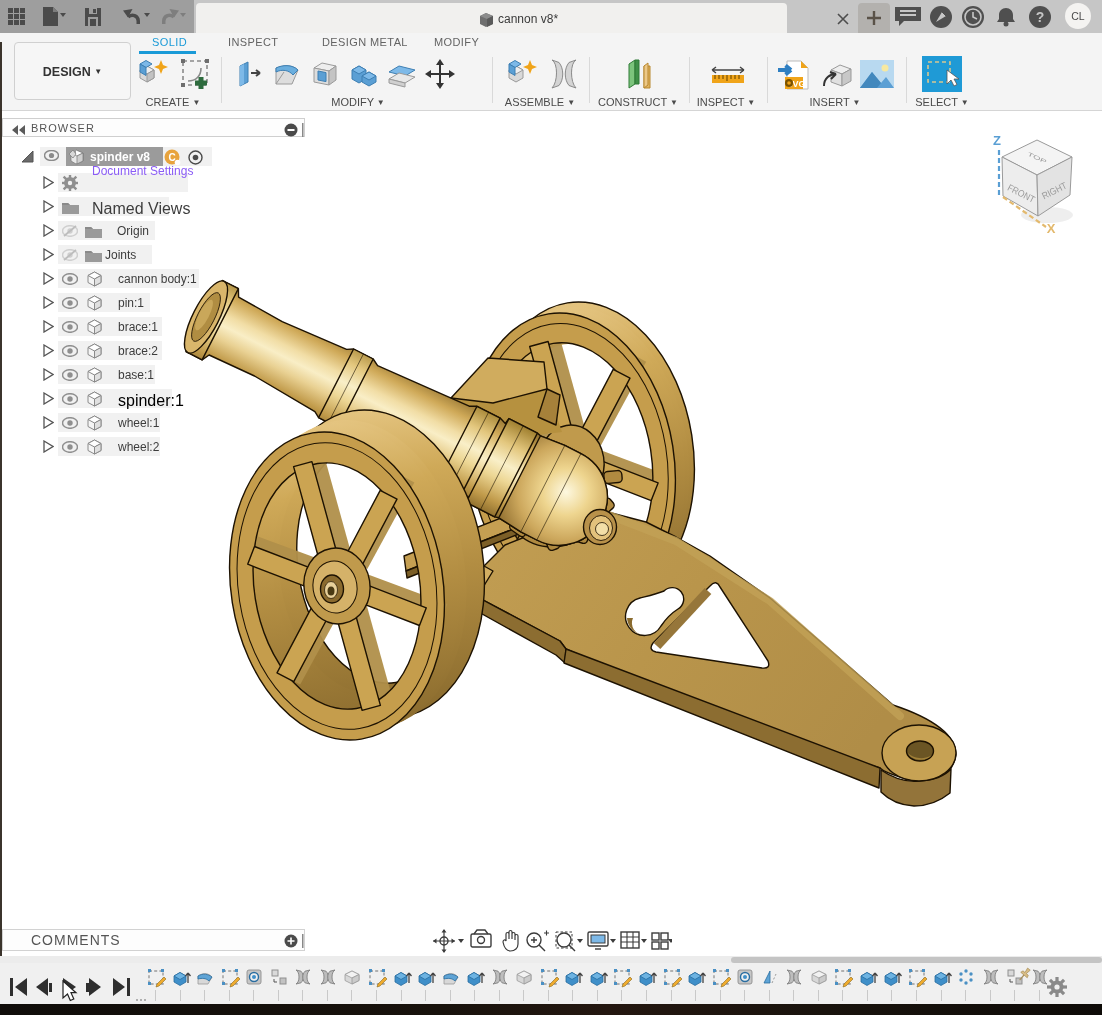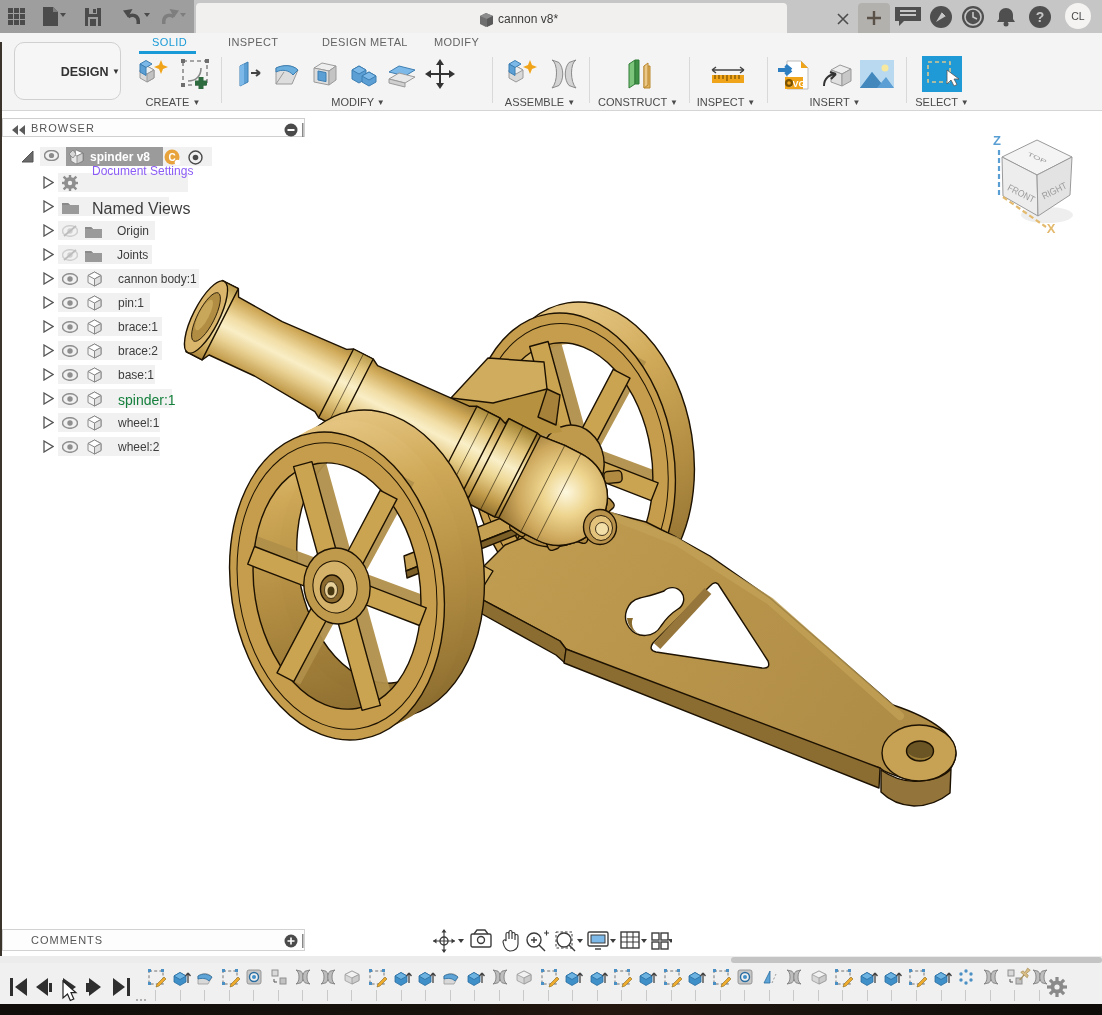--- a/index.html
+++ b/index.html
@@ -6,26 +6,26 @@
 #titlebar{left:0;top:0;width:1102px;height:33px;background:#c6c6c6}
 #tb-left{left:0;top:0;width:194px;height:33px;background:#9e9e9e}
 #tab{left:196px;top:3px;width:591px;height:30px;background:#f1f0ee;border-radius:4px 4px 0 0;display:flex;align-items:center}
 #tab .ttl{font-size:12px;color:#3b3b3b;position:absolute;left:302px;top:9px}
 #plusbtn{left:858px;top:3px;width:32px;height:30px;background:#b3b1ae;border-radius:4px 4px 0 0}
 #ribbon{left:0;top:33px;width:1102px;height:78px;background:#f4f4f4;border-bottom:1px solid #d5d5d5}
 .rtab{position:absolute;top:36px;font-size:11px;letter-spacing:.4px;color:#636363}
 .rlabel{position:absolute;top:96px;font-size:11px;color:#4a4a4a;white-space:nowrap;transform:translateX(-50%)}
 .rlabel b{font-weight:normal;font-size:8px;vertical-align:1px}
 .rsep{position:absolute;top:57px;height:46px;width:1px;background:#d9d9d9}
-#designbtn{left:14px;top:42px;width:107px;height:58px;border:1px solid #d0d0d0;border-radius:10px;background:#f6f6f6;text-align:right;line-height:58px;font-size:12.5px;font-weight:bold;color:#333}
+#designbtn{left:14px;top:42px;width:117px;height:58px;border:1px solid #d0d0d0;border-radius:4px;background:#f6f6f6;text-align:center;line-height:58px;font-size:12.5px;font-weight:bold;color:#333}
 #browser{left:2px;top:118px;width:303px;height:19px;background:#fdfdfd;border:1px solid #cfcfcf;display:flex;align-items:center}
 #browser span{font-size:11px;letter-spacing:1px;color:#555;margin-left:28px}
 .brow{position:absolute;height:19px;background:#f1f1f1;display:flex;align-items:center}
 #comments{left:2px;top:929px;width:303px;height:22px;background:#fdfdfd;border:1px solid #d2d2d2;display:flex;align-items:center}
-#comments span{font-size:11px;letter-spacing:1px;color:#555;margin-left:28px}
+#comments span{font-size:14px;letter-spacing:1px;color:#555;margin-left:28px}
 #scrollstrip{left:0;top:956px;width:1102px;height:7px;background:#ececec}
 #scrollthumb{left:731px;top:957px;width:371px;height:6px;background:#c4c4c4;border-radius:3px}
 #timeline{left:0;top:963px;width:1102px;height:41px;background:#f0f0f0}
 #botbar{left:0;top:1004px;width:1102px;height:11px;background:linear-gradient(90deg,#100d0a 0%,#18120c 40%,#241710 55%,#19130d 75%,#0e0b08 100%)}
 #leftedge{left:0;top:42px;width:2px;height:962px;background:#3b342c}
 </style></head><body>
 
 <div class="abs" id="titlebar"></div>
 <div class="abs" id="tb-left"></div>
 <svg class="abs" style="left:0;top:0" width="194" height="33">
@@ -451,21 +451,21 @@
   </svg>
 <svg class="abs" style="left:62px;top:249px" width="16" height="12">
     <ellipse cx="8" cy="6" rx="7.5" ry="5.3" fill="none" stroke="#cfcfcf" stroke-width="1.5"></ellipse>
     <circle cx="8" cy="6" r="2.7" fill="#cfcfcf"></circle>
     <path d="M2 11L14 1" stroke="#bdbdbd" stroke-width="1.8"></path>
   </svg>
 <svg class="abs" style="left:85px;top:249px" width="17" height="13">
     <path d="M0 2h6l2 2h9v9H0z" fill="#9a9a9a"></path>
     <path d="M0 2h6l2 2H0z" fill="#8a8a8a"></path>
   </svg>
-<div class="abs txt" style="left:117px;top:248px;font-size:12px;color:#3d3d3d">Joints</div>
+<div class="abs txt" style="left:105px;top:248px;font-size:12px;color:#3d3d3d">Joints</div>
 <div class="brow" style="left:58px;top:269px;width:141px"></div>
 <svg class="abs" style="left:43px;top:272px" width="11" height="13">
     <path d="M1 1l9 5.5L1 12z" fill="none" stroke="#555" stroke-width="1.3"></path>
   </svg>
 <svg class="abs" style="left:62px;top:273px" width="16" height="12">
     <ellipse cx="8" cy="6" rx="7.5" ry="5.3" fill="none" stroke="#8f8f8f" stroke-width="1.5"></ellipse>
     <circle cx="8" cy="6" r="2.7" fill="#8f8f8f"></circle>
   </svg>
 <svg class="abs" style="left:86px;top:270px" width="17" height="18" viewBox="0 0 17 18">
     <path d="M2 5.5L8.5 2l6.5 3.5v7L8.5 16 2 12.5z" fill="#f5f5f5" stroke="#8a8a8a"></path>
@@ -535,21 +535,21 @@
   </svg>
 <svg class="abs" style="left:62px;top:393px" width="16" height="12">
     <ellipse cx="8" cy="6" rx="7.5" ry="5.3" fill="none" stroke="#8f8f8f" stroke-width="1.5"></ellipse>
     <circle cx="8" cy="6" r="2.7" fill="#8f8f8f"></circle>
   </svg>
 <svg class="abs" style="left:86px;top:390px" width="17" height="18" viewBox="0 0 17 18">
     <path d="M2 5.5L8.5 2l6.5 3.5v7L8.5 16 2 12.5z" fill="#f5f5f5" stroke="#8a8a8a"></path>
     <path d="M2 5.5L8.5 2l6.5 3.5L8.5 9z" fill="#fff" stroke="#8a8a8a"></path>
     <path d="M8.5 9L15 5.5v7L8.5 16z" fill="#e0e0e0" stroke="#8a8a8a"></path>
   </svg>
-<div class="abs txt" style="left:118px;top:392px;font-size:14px;color:#15803d">spinder:1</div>
+<div class="abs txt" style="left:118px;top:392px;font-size:16px;color:#000000">spinder:1</div>
 <div class="brow" style="left:58px;top:413px;width:102px"></div>
 <svg class="abs" style="left:43px;top:416px" width="11" height="13">
     <path d="M1 1l9 5.5L1 12z" fill="none" stroke="#555" stroke-width="1.3"></path>
   </svg>
 <svg class="abs" style="left:62px;top:417px" width="16" height="12">
     <ellipse cx="8" cy="6" rx="7.5" ry="5.3" fill="none" stroke="#8f8f8f" stroke-width="1.5"></ellipse>
     <circle cx="8" cy="6" r="2.7" fill="#8f8f8f"></circle>
   </svg>
 <svg class="abs" style="left:86px;top:414px" width="17" height="18" viewBox="0 0 17 18">
     <path d="M2 5.5L8.5 2l6.5 3.5v7L8.5 16 2 12.5z" fill="#f5f5f5" stroke="#8a8a8a"></path>

